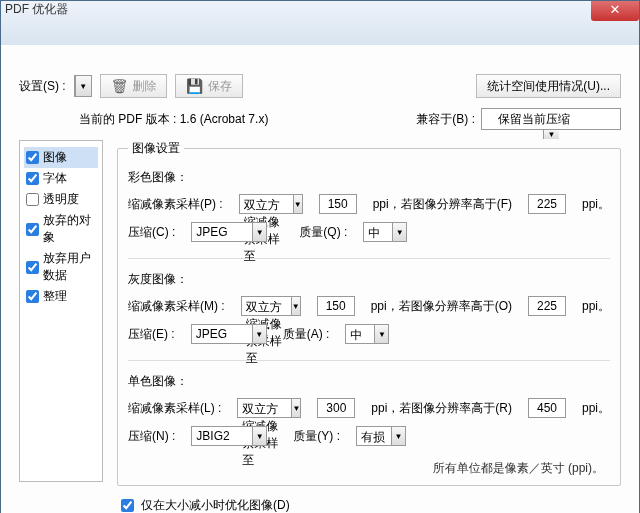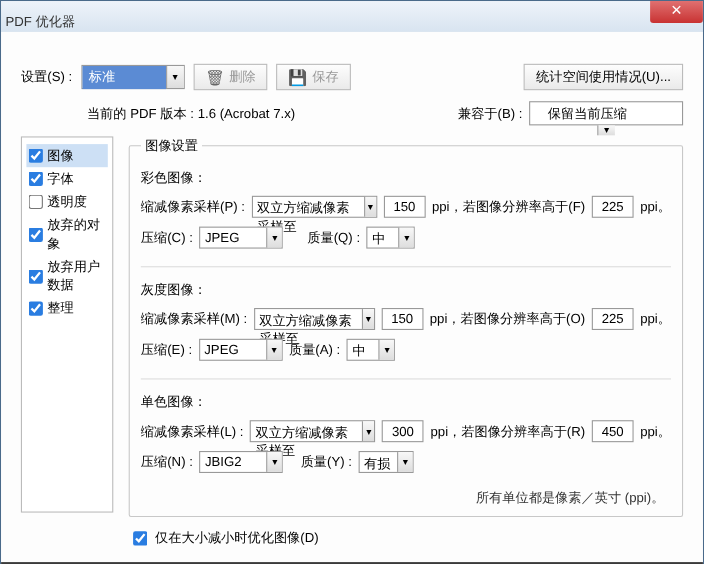--- a/index.html
+++ b/index.html
@@ -1,18 +1,18 @@
 <!DOCTYPE html>
 <html><head>
 <meta charset="utf-8">
 <style>
 * { box-sizing: border-box; font-family: "Microsoft YaHei", SimSun, sans-serif; font-size: 12px; }
 body { margin: 0; padding: 0; background: #e8e8e8; width: 640px; }
 .window { width: 640px; background: #f0f0f0; border: 1px solid #4a6a8a; }
-.titlebar { background: linear-gradient(#eef3fa, #d8e4f0); height: 28px; display: flex; align-items: flex-end; padding: 0 4px; position: relative; }
+.titlebar { background: linear-gradient(#eef3fa, #d8e4f0); height: 44px; display: flex; align-items: flex-start; padding: 0 4px; position: relative; }
 .titlebar span { color: #333; }
 .close-btn { position: absolute; right: 0; top: 0; width: 48px; height: 20px; background: linear-gradient(#e07070, #c83232); color: white; text-align: center; font-size: 13px; line-height: 18px; cursor: pointer; border-radius: 0 0 3px 3px; }
 .content { padding: 29px 18px 8px 18px; background: #fdfdfd; }
 .toolbar { display: flex; align-items: center; gap: 8px; margin-bottom: 10px; }
 .combo { display: inline-flex; align-items: center; border: 1px solid #999; background: white; height: 22px; }
 .combo .sel { padding: 2px 6px; min-width: 70px; }
 .combo .arrow { background: linear-gradient(#f8f8f8,#ddd); border-left: 1px solid #999; width: 16px; height: 100%; display: flex; align-items: center; justify-content: center; font-size: 8px; }
 .combo.preset .sel { background: #5b8bd4; color: white; min-width: 76px; }
 .btn { display: inline-flex; align-items: center; gap: 4px; border: 1px solid #bbb; background: linear-gradient(#fdfdfd,#eaeaea); height: 24px; padding: 0 10px; cursor: pointer; }
 .btn.disabled { color: #999; }
@@ -20,21 +20,21 @@
 .info-row { display: flex; align-items: center; margin: 6px 0 10px 60px; gap: 6px; }
 .main { display: flex; gap: 14px; }
 .sidebar { width: 84px; border: 1px solid #bbb; background: white; height: 342px; padding: 6px 4px; }
 .sidebar label { display: flex; align-items: center; gap: 4px; padding: 2px 2px; font-size: 12px; }
 .sidebar input { margin: 0; }
 .sidebar .active { background: #cde0f5; }
 fieldset { border: 1px solid #c8c8c8; border-radius: 2px; margin: 0 0 8px 0; padding: 6px 10px; }
 legend { padding: 0 4px; }
 .subgroup { padding: 6px 0 2px 0; }
 .subgroup .title { margin-bottom: 8px; }
-.subrow { display: flex; align-items: center; gap: 6px; margin-bottom: 8px; flex-wrap: nowrap; }
+.subrow { display: flex; align-items: center; gap: 16px; margin-bottom: 8px; flex-wrap: nowrap; }
 .subrow input[type=text] { width: 38px; height: 20px; border: 1px solid #999; text-align: center; }
 .small-combo { display: inline-flex; border: 1px solid #999; background: white; height: 20px; }
 .small-combo .sel { padding: 2px 4px; }
 .small-combo .arrow { border-left: 1px solid #999; width: 14px; display: flex; align-items: center; justify-content: center; font-size: 8px; background: linear-gradient(#f8f8f8,#ddd); }
 hr { border: none; border-top: 1px solid #ddd; margin: 6px 0; }
 .note { text-align: right; color: #333; padding: 4px 6px 2px 0; }
 .optcheck { display: flex; align-items: center; gap: 4px; margin: 10px 0 4px 0; }
 .optcheck input:checked { accent-color: #2a7de1; }
 .sidebar input:checked { accent-color: #2a7de1; }
 .bottom-bar { display: flex; align-items: center; justify-content: flex-end; gap: 10px; padding: 8px 14px; background: #3a3a3a; color: #fff; height: 30px; font-size: 13px; }
@@ -48,21 +48,20 @@
 <div class="window">
   <div class="titlebar">
     <span>PDF 优化器</span>
     <div class="close-btn">✕</div>
   </div>
 
   <div class="content">
     <div class="toolbar">
       <span class="lbl">设置(S) :</span>
       <div class="combo preset">
-        <span class="sel">标准</span>
         <span class="arrow">▼</span>
       </div>
       <div class="btn disabled">
         <span class="ico-trash">🗑</span>
         <span>删除</span>
       </div>
       <div class="btn disabled">
         <span class="ico-save">💾</span>
         <span>保存</span>
       </div>

